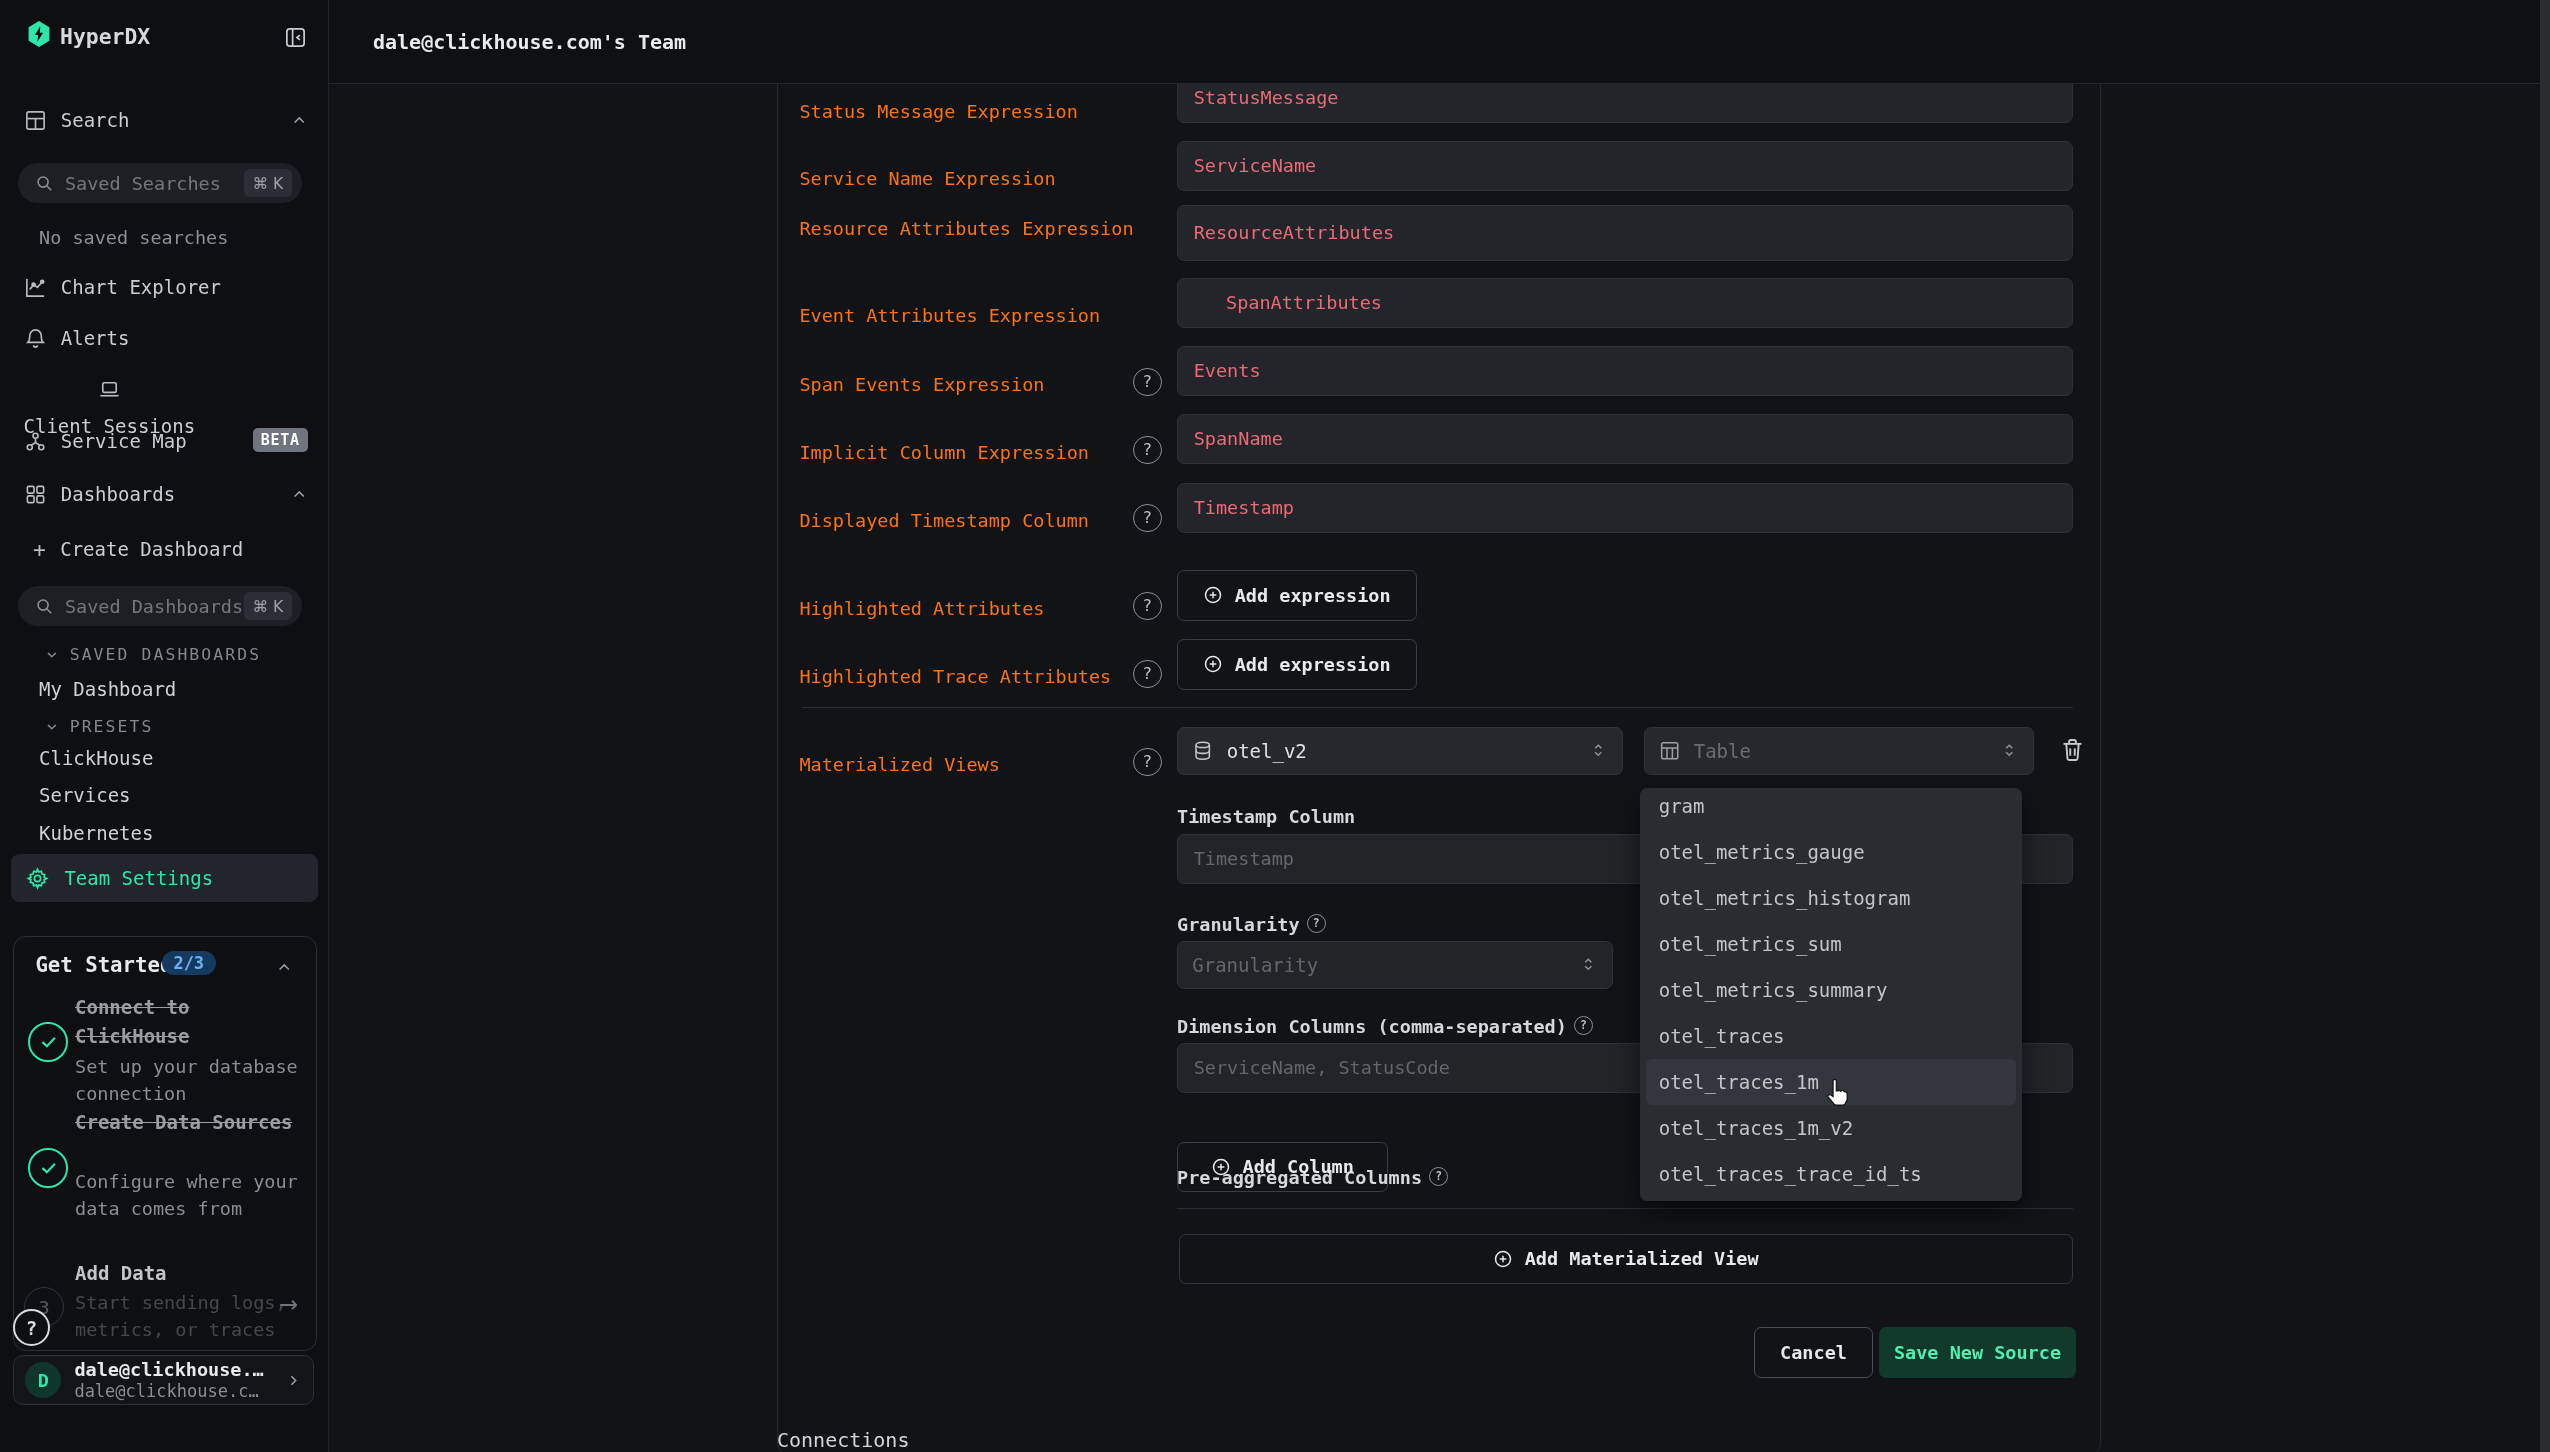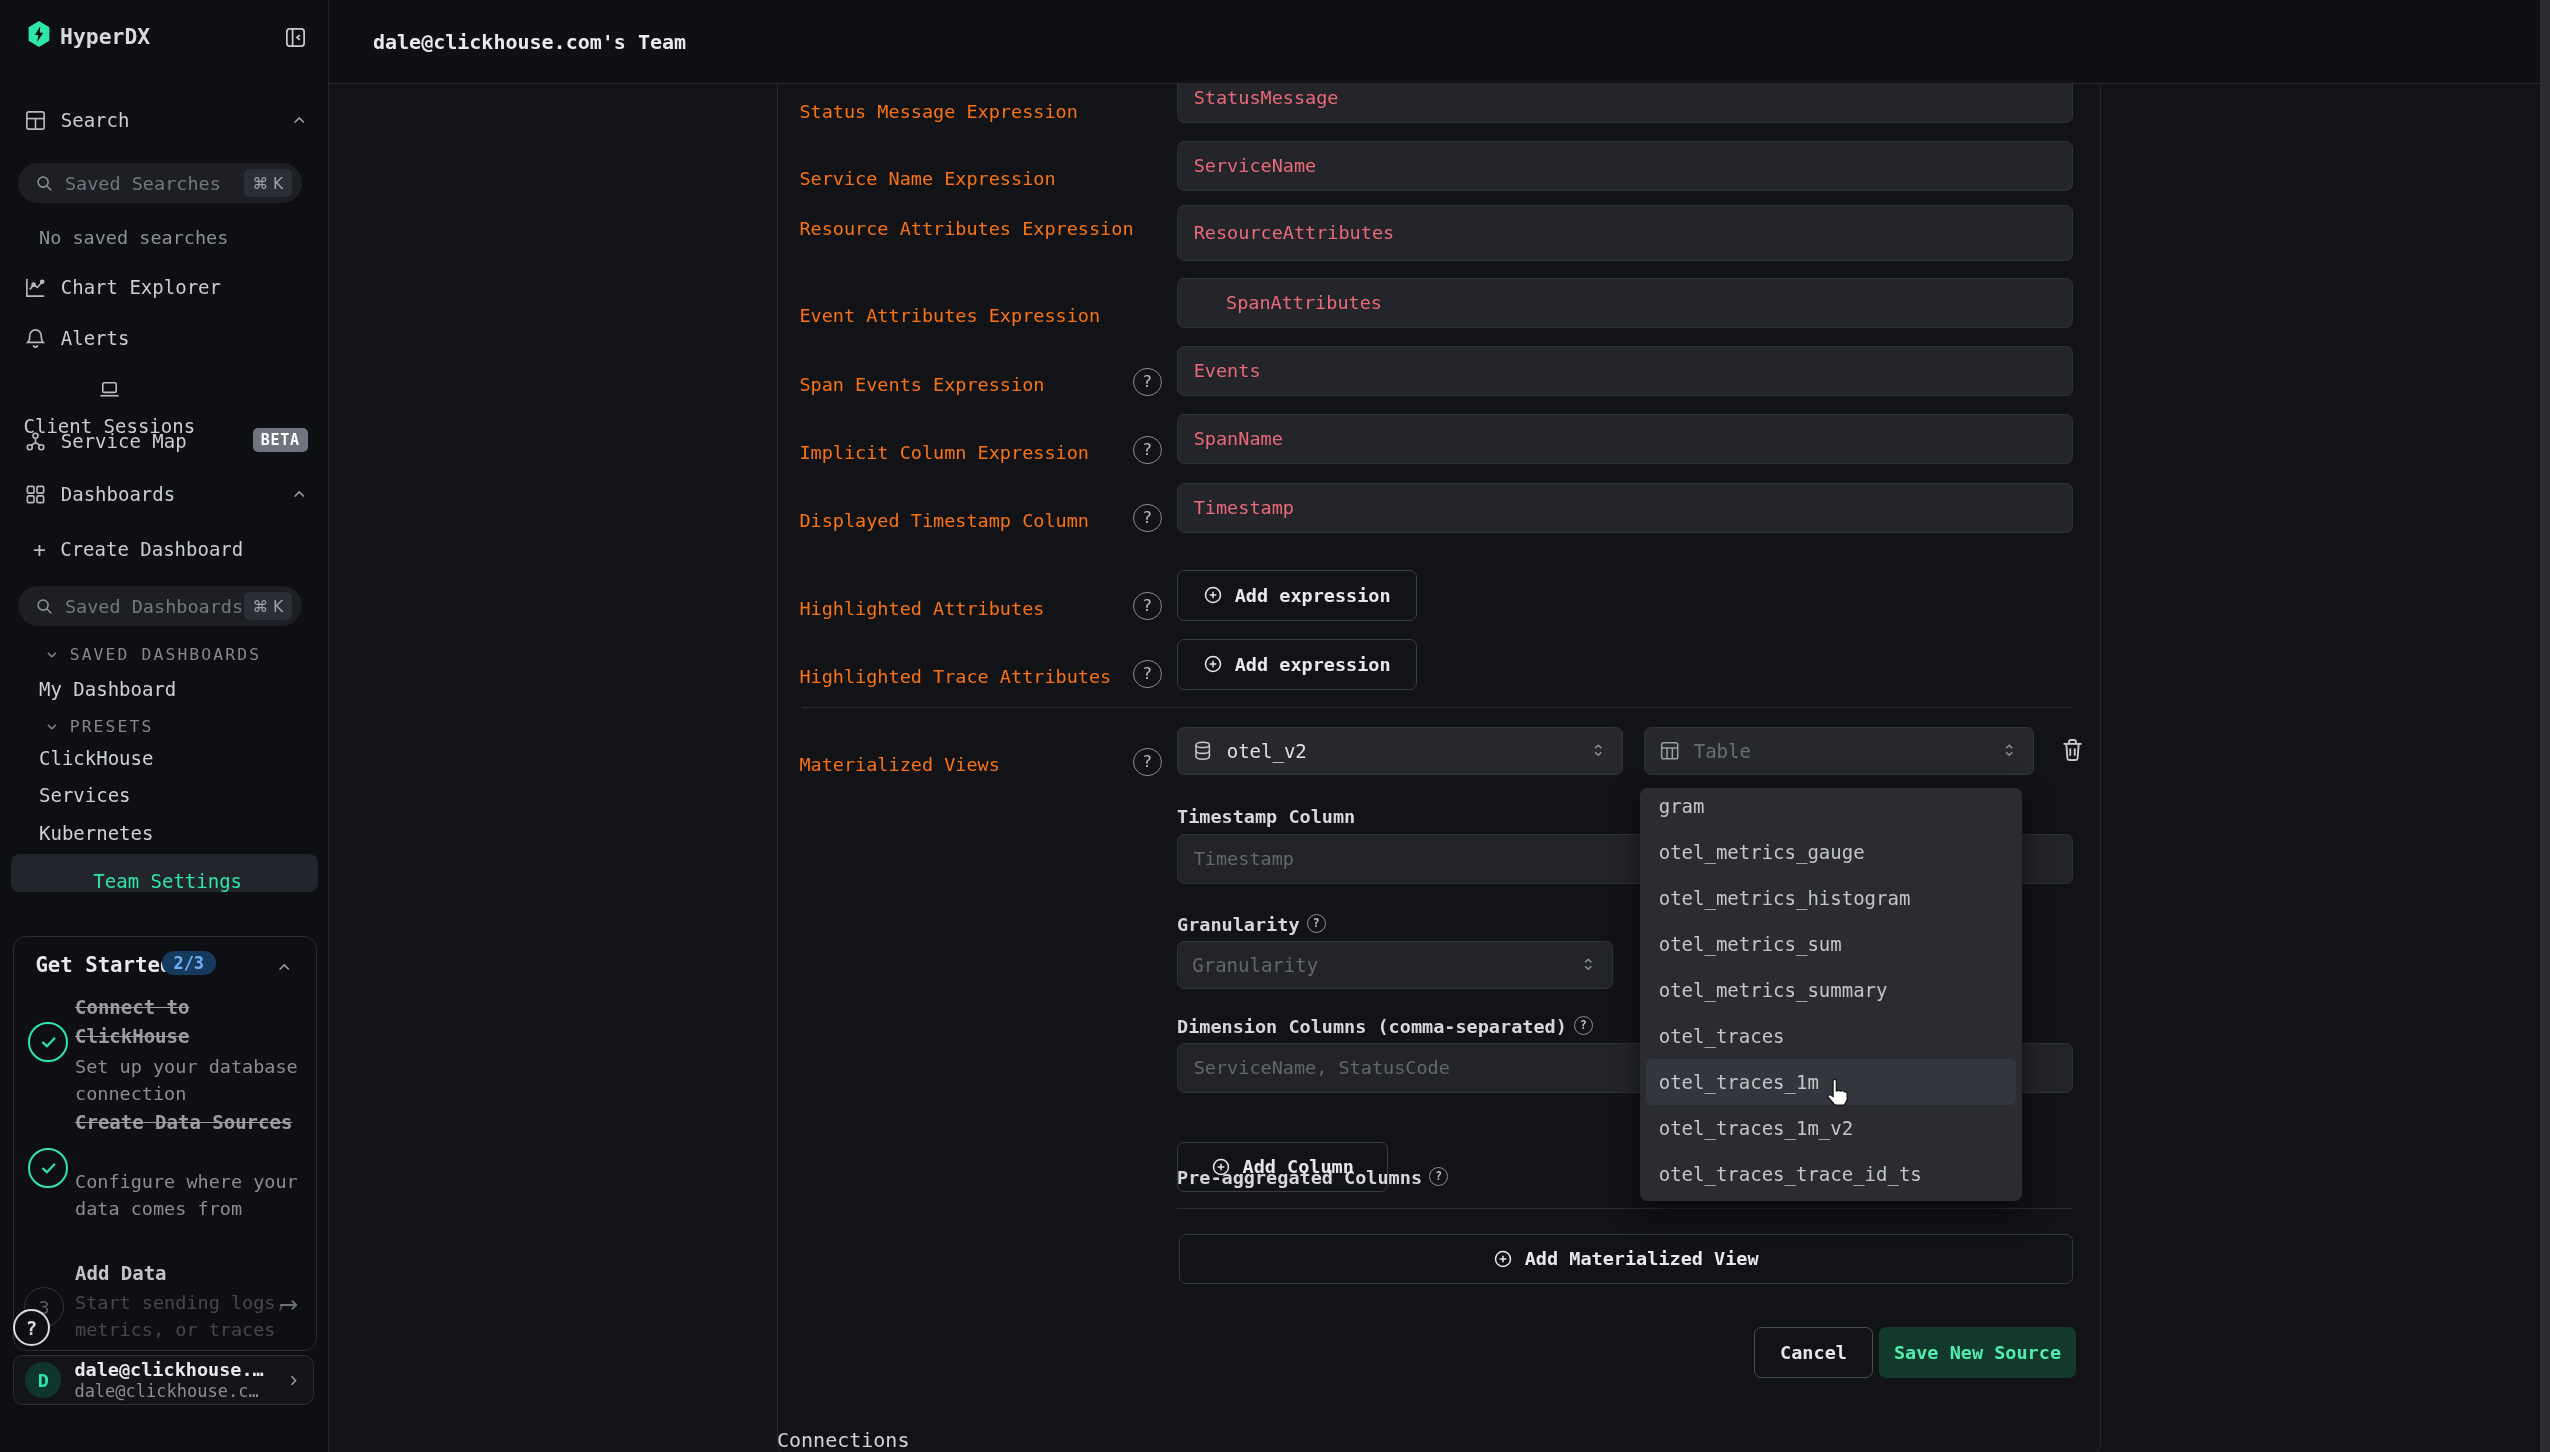--- a/index.html
+++ b/index.html
@@ -21,23 +21,23 @@
   .nav-row svg { flex:0 0 auto; }
   .nav-icon { width:23px; height:23px; color:#b9bbbf; }
   .pill-search { position:absolute; left:18px; width:284px; height:40px; background:#1d1f24;
     border-radius:20px; display:flex; align-items:center; padding:0 10px 0 17px; }
   .pill-search .ph { color:#74777e; font-size:18.5px; margin-left:11.4px; flex:1; }
   .kbd-chip { background:#2b2e34; color:#9fa2a9; border-radius:5.7px; font-size:15.7px;
     padding:4.3px 8.6px; font-family:"DejaVu Sans",sans-serif; }
   .side-heading { position:absolute; left:44px; display:flex; align-items:center; gap:10px;
     color:#85878d; font-size:16.4px; letter-spacing:2.1px; }
   .side-sub { position:absolute; left:39px; color:#cfd1d5; font-size:19px; cursor:pointer; }
-  #team-pill { position:absolute; left:10.7px; top:854px; width:307px; height:38px;
+  #team-pill { position:absolute; left:10.7px; top:854px; width:307px; height:48px;
     background:#22252b; border-radius:8.6px; display:flex; align-items:center; gap:15.7px;
-    padding-left:7px; color:#2ee6a7; font-size:19px; cursor:pointer;flex-direction:column; }
+    padding-left:15px; color:#2ee6a7; font-size:19px; cursor:pointer; }
   .beta-badge { position:absolute; left:253px; top:428px; background:#70747f; color:#ffffff;
     font-size:15px; font-weight:bold; padding:2.9px 7.8px; border-radius:5px; letter-spacing:0.7px; }
   .chev { color:#9b9da3; }
 
   
   #get-started { position:absolute; left:13px; top:936px; width:304px; height:415px;
     border:1.4px solid #2b2d33; border-radius:13px; overflow:hidden; background:#0e0f12; }
   #gs-title { position:absolute; left:21.4px; top:15.7px; font-size:20.7px; font-weight:bold; color:#e8e9eb; }
   #gs-badge { position:absolute; left:148px; top:14.3px; background:#16395e; color:#6db0f8;
     font-size:17px; font-weight:bold; border-radius:712px; padding:2.1px 11.4px; }

